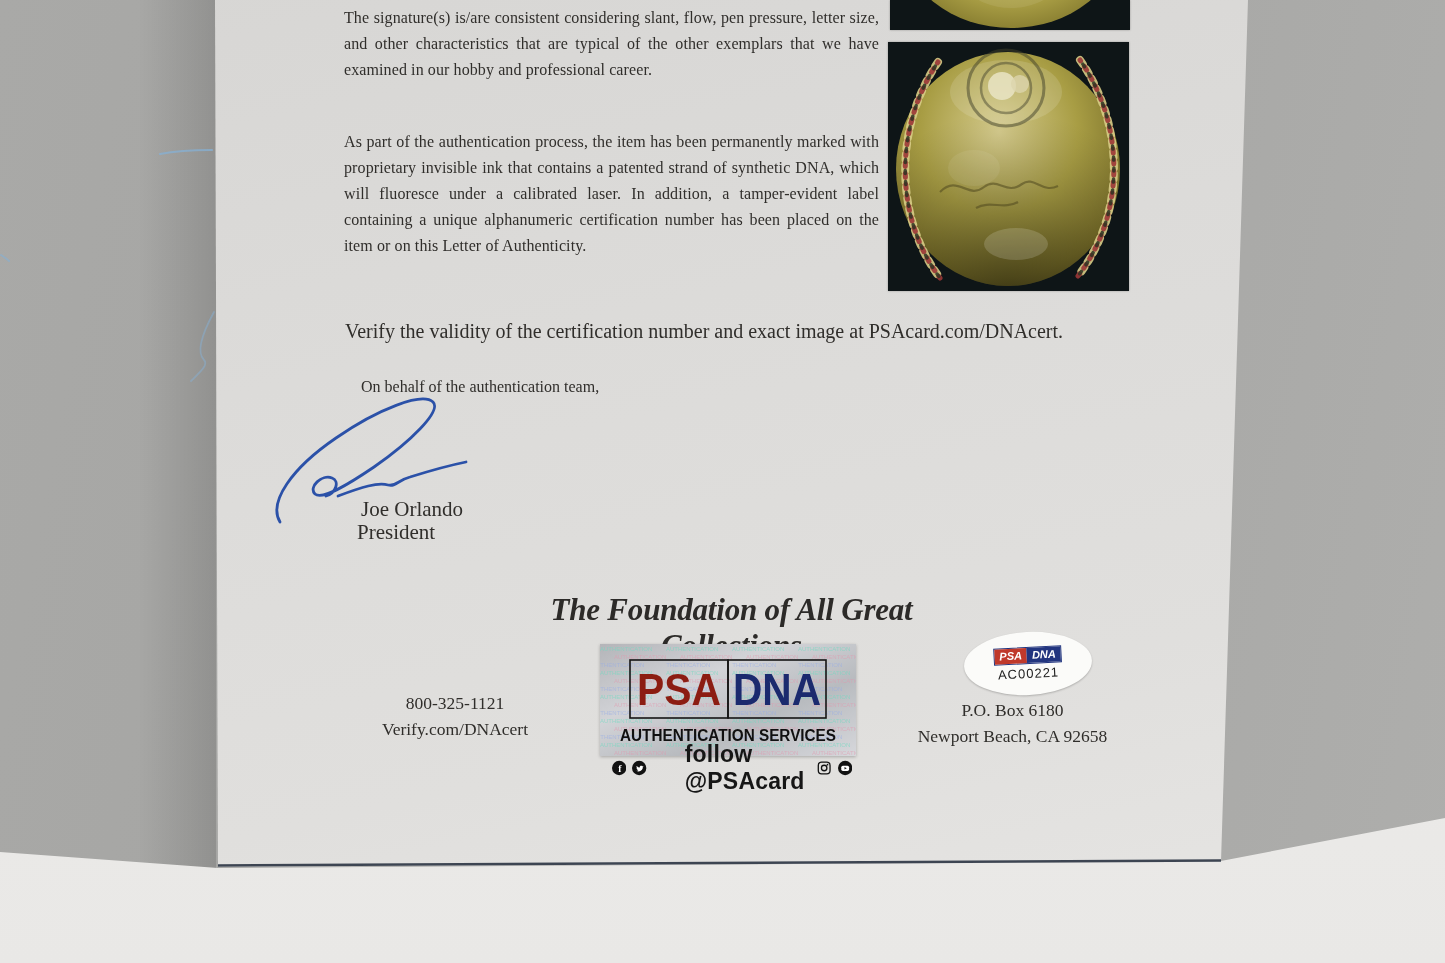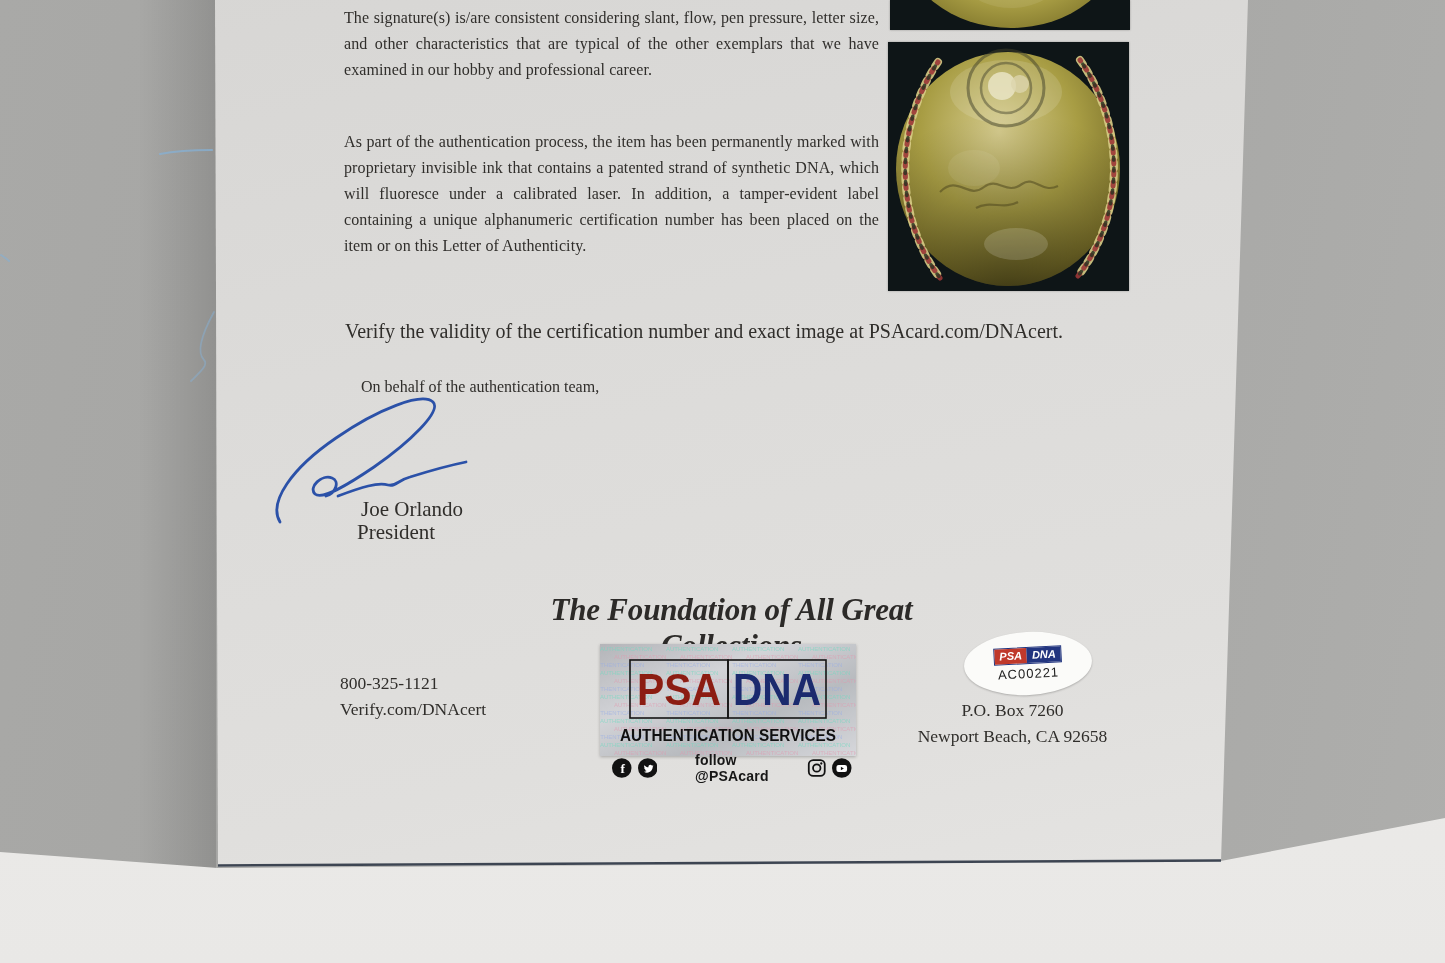--- a/index.html
+++ b/index.html
@@ -31,27 +31,27 @@
   .holo{position:absolute;left:600px;top:644px;box-shadow:0 1px 3px rgba(0,0,0,.25);}
   .oval-sticker{position:absolute;left:964px;top:632px;width:128px;height:63px;border-radius:50%;
            background:#fbfbf9;box-shadow:0 1px 2px rgba(0,0,0,.22);transform:rotate(-3deg);
            display:flex;flex-direction:column;align-items:center;justify-content:center;gap:2px;}
   .mini-logo{display:flex;border:1px solid #22357f;}
   .mini-box{font-family:"Liberation Sans",sans-serif;font-weight:bold;font-style:italic;
            font-size:11px;color:#fff;padding:1px 5px;line-height:13px;}
   .mini-psa{background:#c0392b;}
   .mini-dna{background:#22357f;}
   .cert-num{font-family:"Liberation Sans",sans-serif;font-size:13px;color:#222;letter-spacing:1px;}
-  .contact-left{position:absolute;left:340px;top:670px;width:230px;
+  .contact-left{position:absolute;left:340px;top:690px;width:230px;text-align:center;
            font-size:17.5px;line-height:26px;}
   .contact-right{position:absolute;left:895px;top:697px;width:235px;text-align:center;
            font-size:17.5px;line-height:26px;}
   .social{position:absolute;left:612px;top:753px;width:240px;height:30px;display:flex;
            align-items:center;justify-content:center;gap:6px;}
-  .social-label{font-family:"Liberation Sans",sans-serif;font-weight:bold;font-size:14px;
+  .social-label{font-family:"Liberation Sans",sans-serif;font-weight:bold;font-size:23px;
            color:#161616;letter-spacing:0.2px;margin-left:32px;}
   .photo{position:absolute;display:block;box-shadow:0 0 2px rgba(0,0,0,.3);}
   .photo1{left:890px;top:0;}
   .photo2{left:888px;top:42px;}
 </style>
 </head>
 <body>
 
 <div class="scene">
 
@@ -123,21 +123,21 @@
       </div>
       <div class="cert-num">AC00221</div>
     </div>
 
     <div class="contact-left">
       <div>800-325-1121</div>
       <div>Verify.com/DNAcert</div>
     </div>
 
     <div class="contact-right">
-      <div>P.O. Box 7260</div>
+      <div>P.O. Box 6180</div>
       <div>Newport Beach, CA 92658</div>
     </div>
 
     <div class="social">
       <svg width="22" height="22" viewBox="0 0 22 22">
         <circle cx="11" cy="11" r="11" fill="#121212"></circle>
         <text x="12" y="17" text-anchor="middle" font-family="Liberation Serif, serif" font-size="15" font-weight="bold" fill="#fff">f</text>
       </svg>
       <svg width="22" height="22" viewBox="0 0 22 22">
         <circle cx="11" cy="11" r="11" fill="#121212"></circle>

